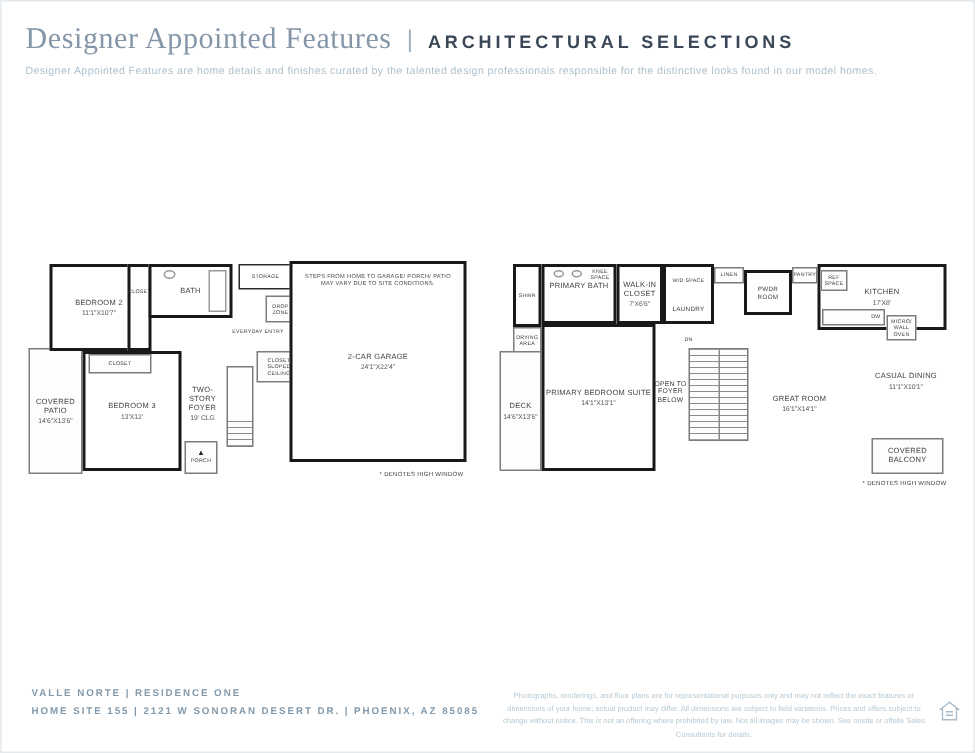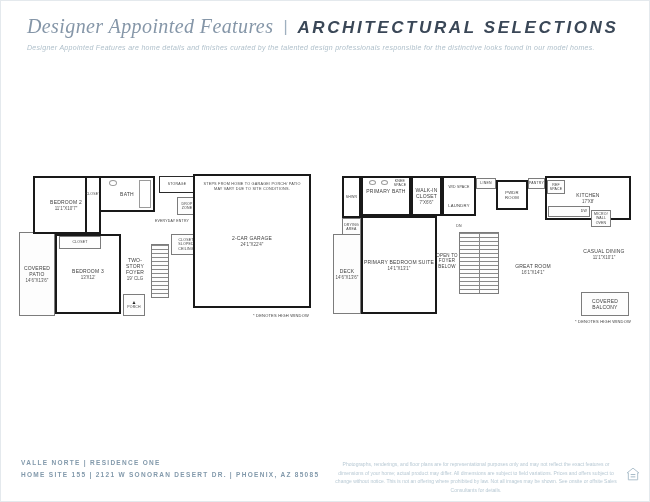--- a/index.html
+++ b/index.html
@@ -1,25 +1,25 @@
 <!DOCTYPE html>
 <html><head>
 <meta charset="utf-8">
 <style>
   * { margin:0; padding:0; box-sizing:border-box; }
   html,body { width:650px; height:502px; }
   body { font-family:"Liberation Sans", sans-serif; background:#fff; position:relative; overflow:hidden; }
   .page { position:absolute; inset:0; border:1px solid #e4e9ed; background:#fff; }
 
   
-  .header { position:absolute; left:26px; top:14px; width:600px;font-style:italic; }
+  .header { position:absolute; left:16px; top:14px; width:600px; }
   .title-row { display:flex; align-items:baseline; gap:10px; }
   .title { font-family:"Liberation Serif", serif; font-size:20px; color:#8596a8; letter-spacing:.4px; }
   .title-sep { color:#9fb0bf; font-size:16px; font-weight:300; position:relative; top:-1px; }
-  .title-tag { font-size:17px; font-weight:700; letter-spacing:2.6px; color:#3a4757; }
+  .title-tag { font-size:12px; font-weight:700; letter-spacing:2.6px; color:#3a4757; }
   .subtitle { margin-top:6px; font-size:7px; color:#aebfca; letter-spacing:.3px; }
 
   
   .plan { position:absolute; top:171px; height:152px; }
   #plan1 { left:18px; width:298px; }
   #plan2 { left:332px; width:302px; }
   .room { position:absolute; display:flex; flex-direction:column; align-items:center; justify-content:center; text-align:center; color:#3d3d3d; background:#fff; }
   .w2 { border:2px solid #191919; }
   .w15 { border:1.5px solid #2a2a2a; }
   .w1 { border:1px solid #7c7c7c; background:#fdfdfd; }

